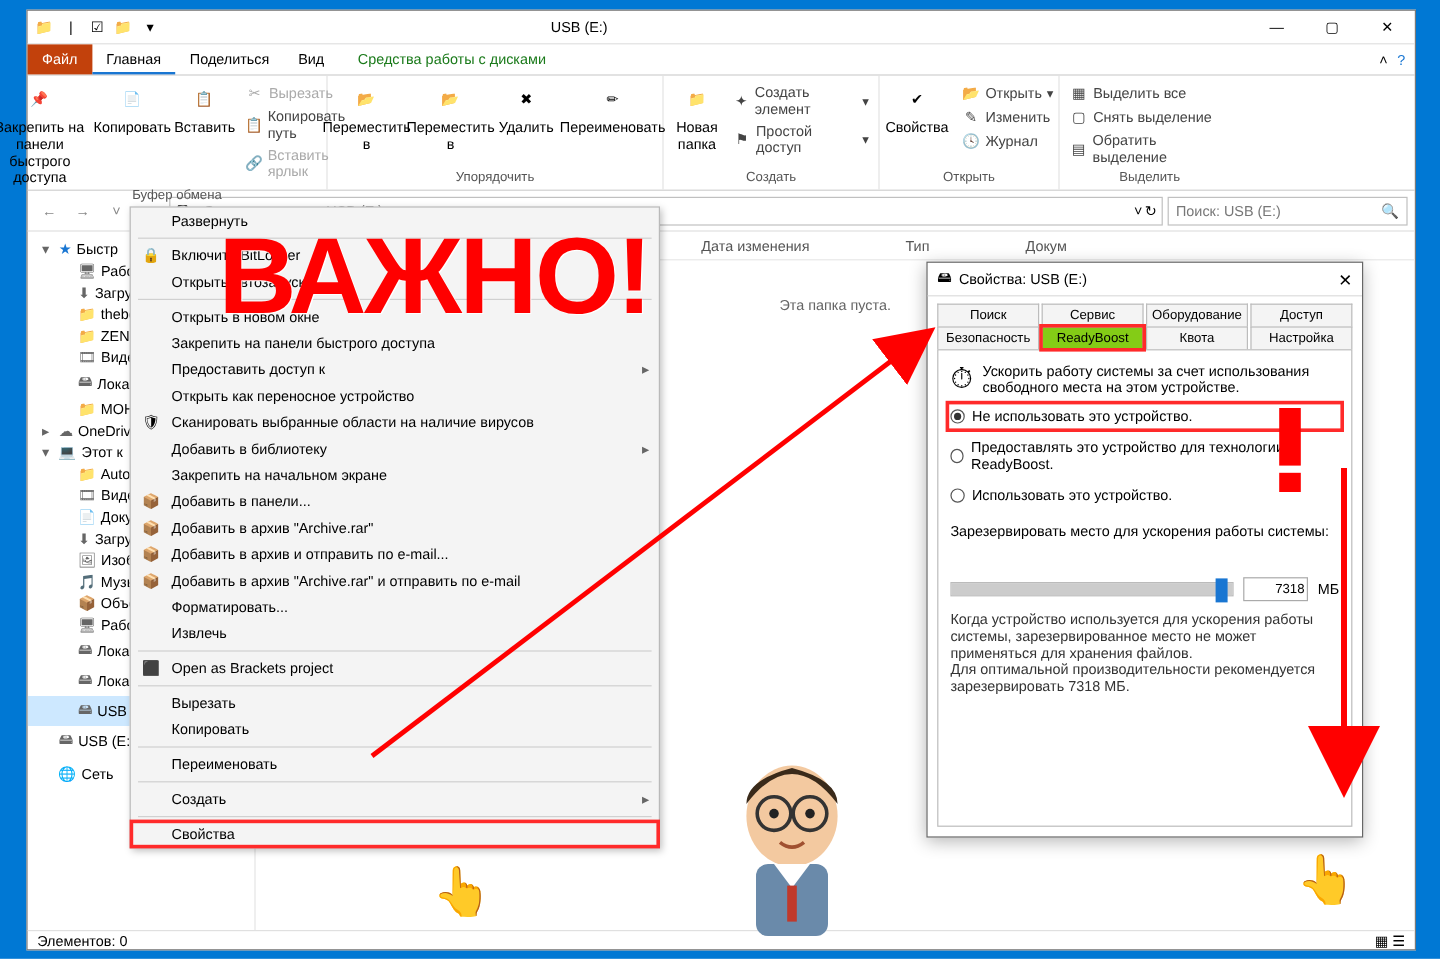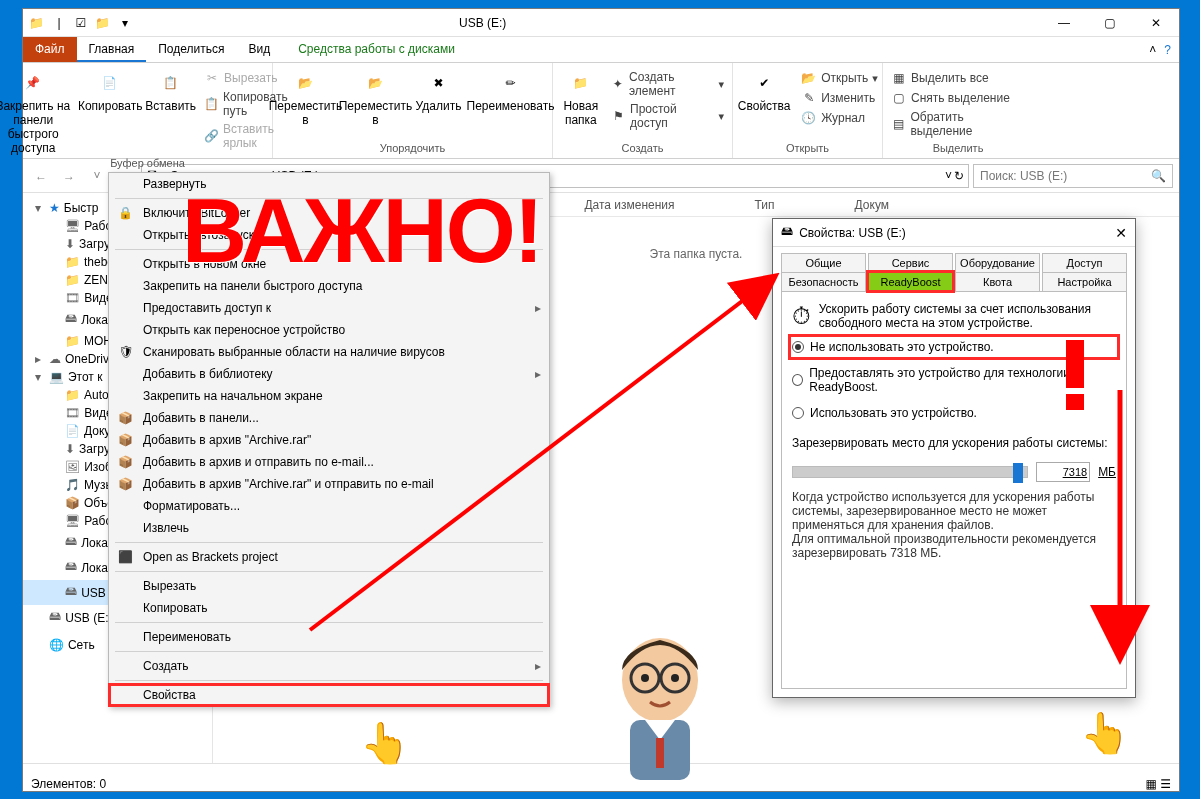--- a/index.html
+++ b/index.html
@@ -33,21 +33,21 @@
 .addrbar { flex: 1; height: 24px; border: 1px solid #c0c0c0; display: flex; align-items: center; padding: 0 4px; gap: 4px; }
 .searchbox { width: 200px; height: 24px; border: 1px solid #c0c0c0; display: flex; align-items: center; padding: 0 6px; justify-content: space-between; color: #777; }
 .body { flex: 1; display: flex; overflow: hidden; position: relative; }
 .sidebar { width: 190px; border-right: 1px solid #e5e5e5; padding: 6px 0; overflow: hidden; }
 .tnode { display: flex; align-items: center; gap: 4px; padding: 2px 4px; font-size: 12px; white-space: nowrap; }
 .tnode .ind { display:inline-block; }
 .tnode.sel { background: #cde8ff; }
 .content { flex: 1; display: flex; flex-direction: column; }
 .colhdr { height: 24px; border-bottom: 1px solid #e8e8e8; display: flex; align-items: center; padding-left: 8px; gap: 80px; color: #555; }
 .empty { flex: 1; display: flex; justify-content: center; padding-top: 30px; color: #666; }
-.status { height: 28px; border-top: 1px solid #e0e0e0; display: flex; align-items: flex-end; padding: 0 8px; font-size: 11px; justify-content: space-between; }
+.status { height: 16px; border-top: 1px solid #e0e0e0; display: flex; align-items: flex-end; padding: 0 8px; font-size: 11px; justify-content: space-between; }
 
 .ctxmenu { position: absolute; left: 108px; top: 172px; width: 442px; background: #f4f4f4; border: 1px solid #b9b9b9; box-shadow: 2px 2px 6px rgba(0,0,0,0.25); }
 .ctxitem { display: flex; align-items: center; height: 22px; padding: 0 8px; gap: 8px; font-size: 12px; }
 .ctxitem .mic { width: 18px; display: flex; justify-content: center; }
 .ctxitem .arrow { margin-left: auto; color: #666; }
 .ctxsep { height: 1px; background: #d0d0d0; margin: 3px 6px; }
 .ctxitem.hl { outline: 3px solid #ff2a2a; outline-offset: -2px; }
 
 .props { position: absolute; left: 772px; top: 218px; width: 364px; height: 480px; background: #fff; border: 1px solid #666; box-shadow: 0 4px 14px rgba(0,0,0,0.3); display: flex; flex-direction: column; }
 .props .pt { height: 28px; display: flex; align-items: center; padding: 0 8px; border-bottom: 1px solid #ddd; }
@@ -56,21 +56,21 @@
 .tabrow { display: flex; gap: 2px; }
 .ptab { flex: 1; border: 1px solid #bcbcbc; border-bottom: none; padding: 3px 4px; font-size: 11px; text-align: center; background: #f4f4f4; }
 .ptab.act { background: #84cc16; outline: 3px solid #ff2a2a; outline-offset: -1px; z-index: 2; position: relative; }
 .pbody { flex: 1; border: 1px solid #bcbcbc; margin: 0 8px 8px 8px; padding: 10px; display: flex; flex-direction: column; gap: 8px; font-size: 11px; }
 .pbody .intro { display: flex; gap: 8px; }
 .radio { display: flex; align-items: center; gap: 6px; padding: 2px 0; }
 .radio .rdot { width: 12px; height: 12px; border: 1px solid #555; border-radius: 50%; display: flex; align-items: center; justify-content: center; }
 .radio .rdot.sel::after { content: ""; width: 6px; height: 6px; background: #333; border-radius: 50%; }
 .radio.hl { outline: 3px solid #ff2a2a; outline-offset: 1px; }
 .reserve { margin-top: 6px; }
-.slider { display: flex; align-items: center; gap: 8px; margin-top: 4px; text-decoration: underline; }
+.slider { display: flex; align-items: center; gap: 8px; margin-top: 23px; }
 .track { flex: 1; height: 12px; background: linear-gradient(to right, #ccc, #ccc); position: relative; border: 1px solid #bbb; }
 .thumb { position: absolute; right: 4px; top: -4px; width: 10px; height: 20px; background: #1976d2; }
 .spin { width: 54px; height: 20px; border: 1px solid #aaa; display: flex; align-items: center; justify-content: flex-end; padding-right: 2px; font-size: 11px; }
 .pbtns { display: flex; gap: 6px; justify-content: flex-end; padding: 8px; }
 .pbtn { width: 76px; height: 24px; border: 1px solid #aaa; background: #f3f3f3; display: flex; align-items: center; justify-content: center; font-size: 11px; }
 .pbtn.hl { outline: 3px solid #ff2a2a; }
 
 .bigtext { position: absolute; left: 182px; top: 180px; font-size: 90px; font-weight: 900; color: #ff0000; letter-spacing: -2px; font-family: Arial, sans-serif; text-shadow: 1px 1px 0 #fff; pointer-events: none; }
 .redarrow { position: absolute; pointer-events: none; }
 .finger { position: absolute; font-size: 40px; color: #ff2a2a; pointer-events: none; }
@@ -505,21 +505,21 @@
   </div>
 
 <div class="props">
   <div class="pt">
     <span>🖴</span>
     <span style="margin-left:6px">Свойства: USB (E:)</span>
     <span class="x">✕</span>
   </div>
   <div class="tabs">
     <div class="tabrow" id="tabs1">
-        <div class="ptab">Общие</div>
+        <div class="ptab">Поиск</div>
         <div class="ptab">Сервис</div>
         <div class="ptab">Оборудование</div>
         <div class="ptab">Доступ</div>
       </div>
     <div class="tabrow" id="tabs2">
         <div class="ptab">Безопасность</div>
         <div class="ptab act">ReadyBoost</div>
         <div class="ptab">Квота</div>
         <div class="ptab">Настройка</div>
       </div>

